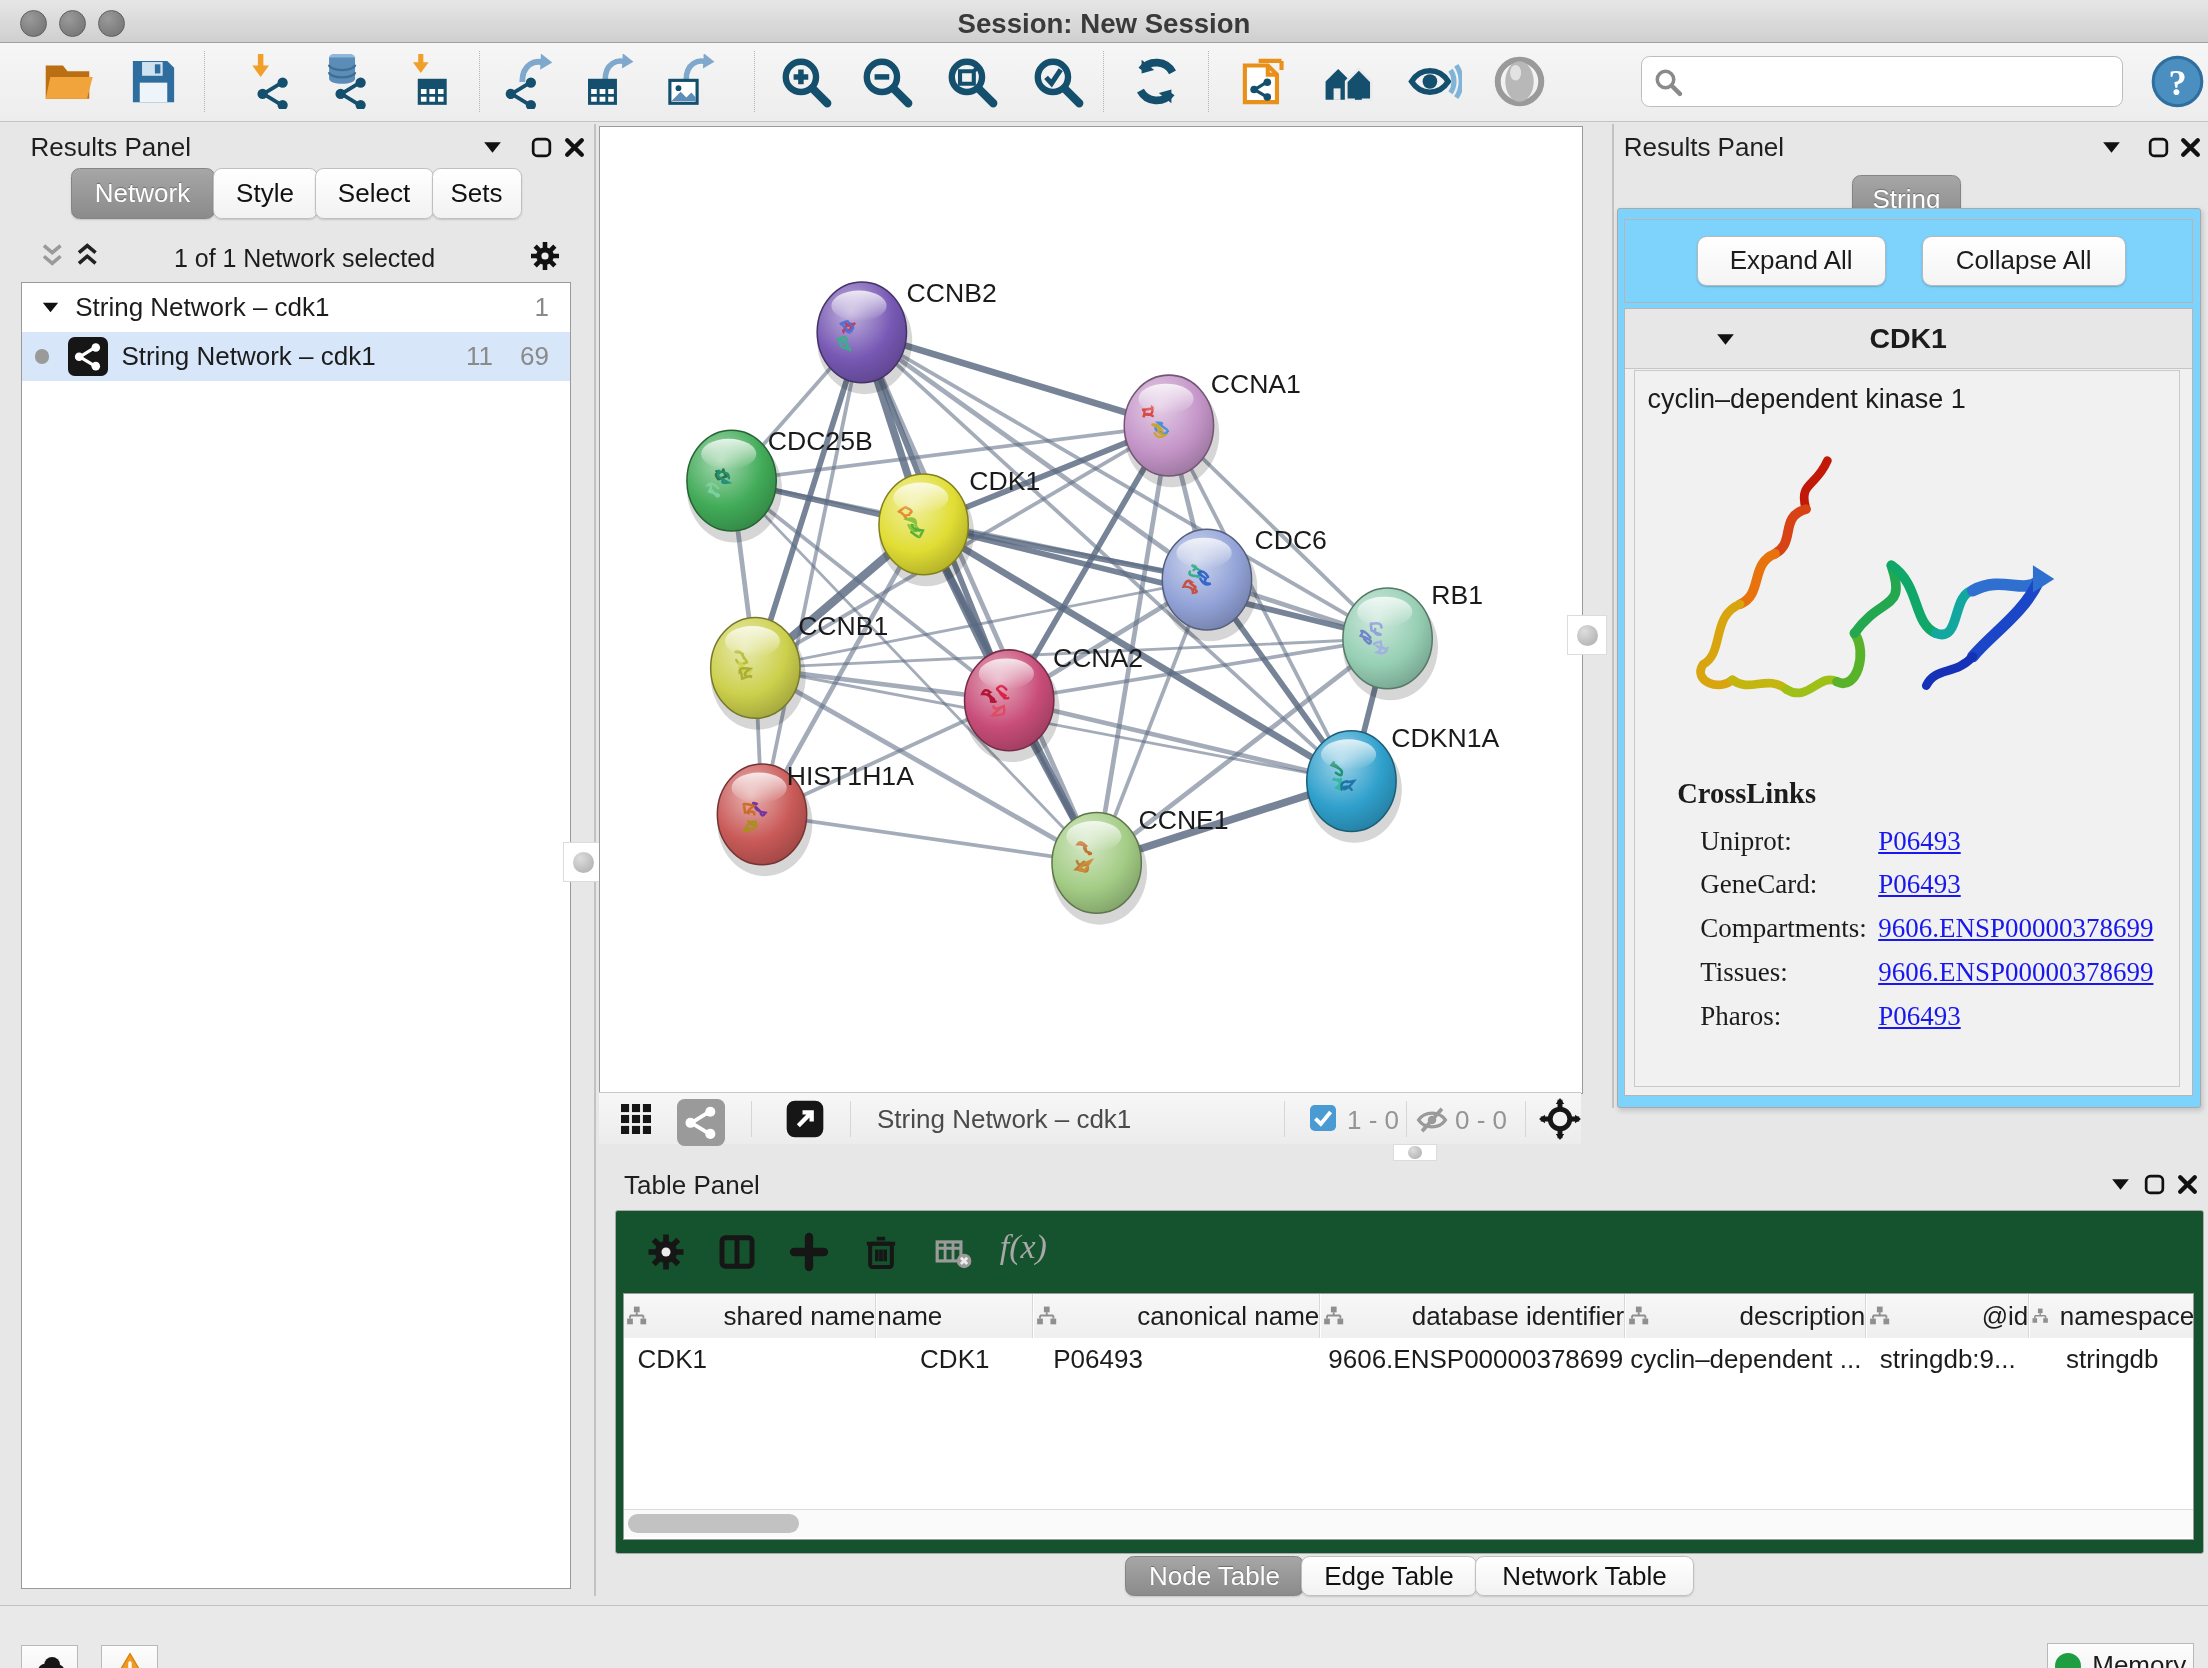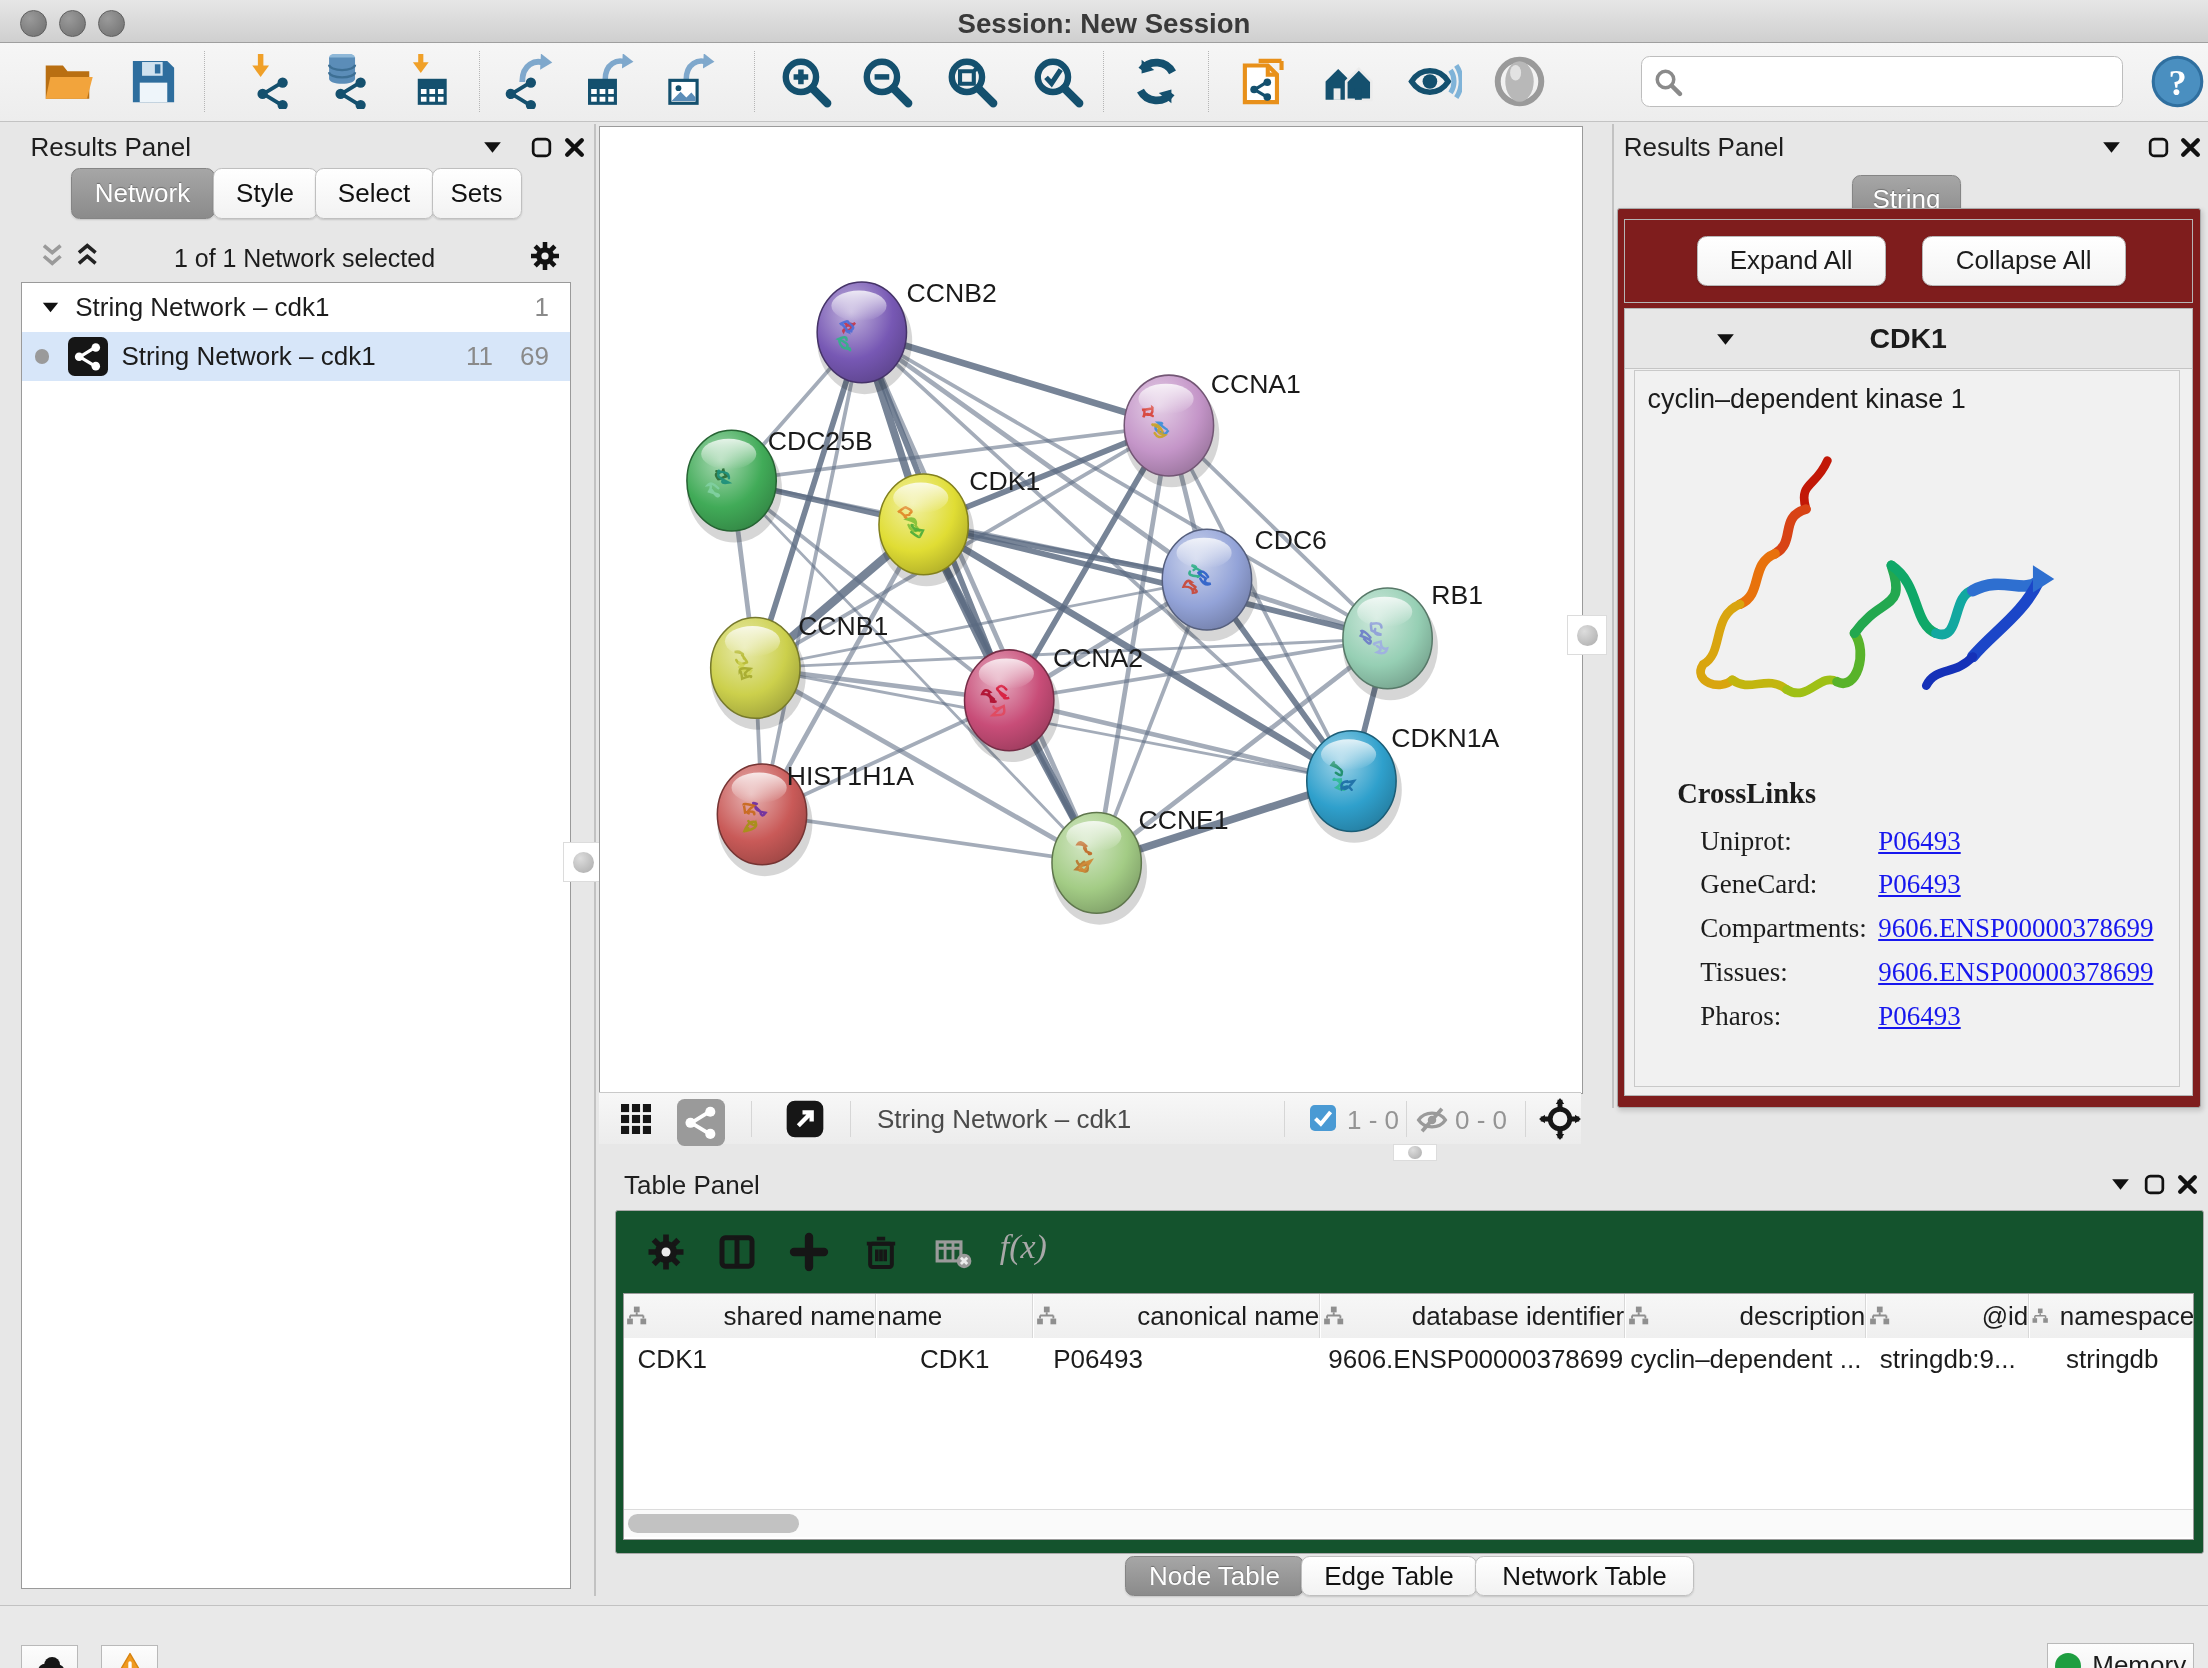--- a/index.html
+++ b/index.html
@@ -629,21 +629,21 @@
         <use href="#sym-float"></use>
       </svg>
     <svg class="abs icbtn" style="left:561px;top:11.4px" viewBox="0 0 26 26" width="25" height="25">
         <use href="#sym-close"></use>
       </svg>
 
     <div class="abs tabbtn sel" style="left:235px;top:51px;width:107px;height:46px">
         <span>String</span>
       </div>
 
-    <div class="abs card" style="left:0px;top:84px;width:582px;height:898px;background:#7f1d1d;box-shadow:1.9px 2.9px 4.8px rgba(0,0,0,.15)">
+    <div class="abs card" style="left:0px;top:84px;width:582px;height:898px;background:#7dd3fc;box-shadow:1.9px 2.9px 4.8px rgba(0,0,0,.15)">
       <div class="abs" style="left:5.7px;top:9.5px;width:567px;height:82px;border:1.9px solid #b5b5b5">
         <div class="abs btn" style="left:72px;top:16px;width:187px;height:48px">
             <span>Expand All</span>
           </div>
         <div class="abs btn" style="left:297px;top:16px;width:202px;height:48px">
             <span>Collapse All</span>
           </div>
       </div>
       <div class="abs" style="left:5.7px;top:99px;width:567px;height:786px;border:1.9px solid #b5b5b5;background:#f0f0f0">
         <div class="abs" style="left:0;top:0;width:567px;height:59px;background:#e7e7e7;border-bottom:1.9px solid #c5c5c5">

